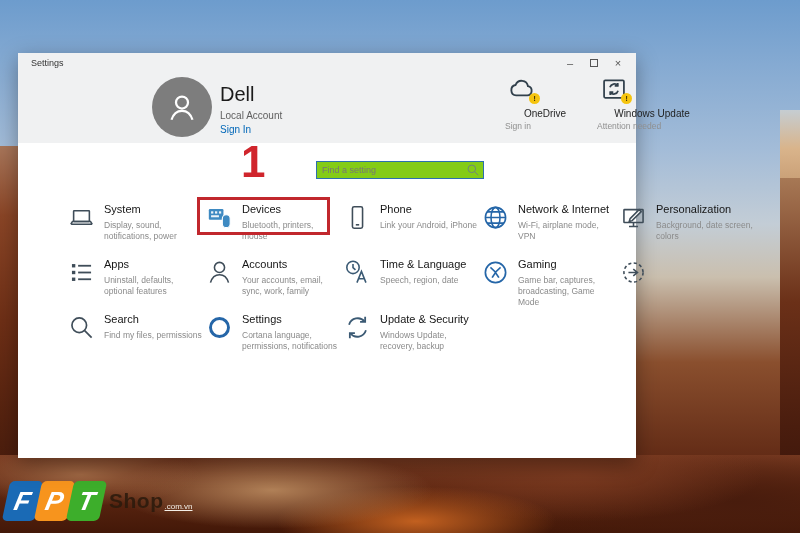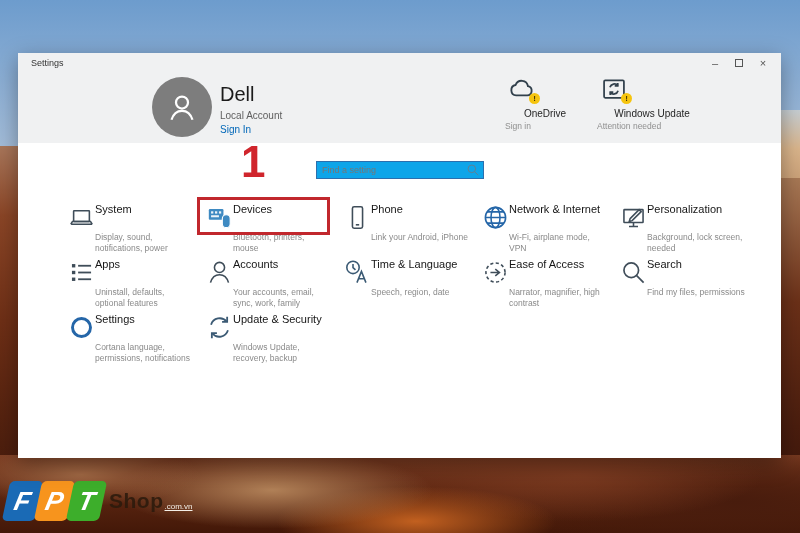--- a/index.html
+++ b/index.html
@@ -18,21 +18,21 @@
   .rock-bottom { position:absolute; left:0; top:455px; width:800px; height:78px;
     background:
       radial-gradient(ellipse 170px 45px at 10% 25%, #a06844 0%, rgba(160,104,68,0) 70%),
       radial-gradient(ellipse 230px 55px at 34% 45%, #b08057 0%, rgba(176,128,87,0) 70%),
       radial-gradient(ellipse 200px 50px at 52% 85%, #c2601f 0%, rgba(194,96,31,0) 70%),
       radial-gradient(ellipse 260px 65px at 72% 25%, #7a3a20 0%, rgba(122,58,32,0) 72%),
       radial-gradient(ellipse 300px 75px at 92% 60%, #481c0d 0%, rgba(72,28,13,0) 75%),
       linear-gradient(180deg,#7b3c22 0%,#5e2712 45%,#431808 100%); }
 
   
-  .window { position:absolute; left:18px; top:53px; width:763px; height:405px;
+  .window { position:absolute; left:18px; top:53px; width:618px; height:405px;
     background:#ffffff; box-shadow:0 6px 20px rgba(0,0,0,0.35); }
   .header-band { position:absolute; left:0; top:0; width:100%; height:90px; background:#f0f1f2; }
   .titlebar { position:absolute; left:0; top:0; width:100%; height:20px; }
   .win-title { position:absolute; left:13px; top:5px; font-size:9px; color:#333; }
   .win-controls { position:absolute; right:6px; top:0; height:20px; display:flex; }
   .win-btn { width:24px; height:20px; display:flex; align-items:center; justify-content:center;
              font-size:11px; color:#555; cursor:default; }
   .maxbox { width:8px; height:8px; border:1px solid #555; display:inline-block; }
 
   .avatar { position:absolute; left:134px; top:24px; width:60px; height:60px; border-radius:50%;
@@ -45,32 +45,32 @@
   .quick.onedrive { left:487px; width:80px; }
   .quick.winupdate { left:579px; width:110px; }
   .quick-icon { position:relative; width:28px; height:28px; margin-left:3px; }
   .badge { position:absolute; right:-4px; bottom:-1px; width:11px; height:11px; border-radius:50%;
            background:#f5c40e; color:#4a3800; font-size:8px; font-weight:bold; text-align:center;
            line-height:11px; }
   .quick-label { font-size:10px; color:#1f1f1f; margin-top:5px;text-align:center; }
   .quick-status { font-size:8.5px; color:#8f8f8f; margin-top:2px; }
 
   .searchbox { position:absolute; left:298px; top:108px; width:168px; height:18px;
-               border:1.5px solid #2c6fad; background:#0ea5e9; display:flex; align-items:center; }
+               border:1.5px solid #2c6fad; background:#84cc16; display:flex; align-items:center; }
   .searchbox input { flex:1; border:none; outline:none; font-size:9px; color:#333;
                      padding:0 2px 0 5px; font-family:"Liberation Sans",sans-serif; background:transparent; }
   .searchbox input::placeholder { color:#767676; opacity:1; }
   .search-glyph { width:14px; height:14px; margin-right:3px; flex:none; }
 
   .grid { position:absolute; left:50px; top:148px; width:700px;
           display:grid; grid-template-columns:repeat(5,138px); grid-auto-rows:55px; }
-  .tile { position:relative; display:flex; align-items:flex-start; cursor:pointer; padding-top:2px; }
+  .tile { position:relative; display:flex; align-items:flex-start; gap:9px; cursor:pointer; padding-top:2px; }
   .tile-icon { flex:none; width:27px; height:27px; margin-top:1px; }
   .tile-label { font-size:11px; color:#161616; line-height:1.2; }
-  .tile-desc { font-size:8.5px; color:#8a8a8a; line-height:1.3; margin-top:16px; max-width:98px; }
+  .tile-desc { font-size:8.5px; color:#8a8a8a; line-height:1.3; margin-top:4px; max-width:98px; }
   .highlight-box { position:absolute; left:-9px; top:-4px; width:133px; height:38px;
                    border:3px solid #c1272d; pointer-events:none; }
 
   .step-number { position:absolute; left:241px; top:140px; font-size:44px; font-weight:bold;
                  line-height:1; color:#d0252c; }
 
   
   .fpt { position:absolute; left:6px; top:481px; display:flex; align-items:center; }
   .fpt-block { width:33px; height:40px; transform:skewX(-12deg); border-radius:5px;
                display:flex; align-items:center; justify-content:center;
@@ -307,21 +307,21 @@
       <div class="tile-desc">Wi-Fi, airplane mode, VPN</div>
     </div>
   </div>
 
   <div class="tile">
     <svg class="tile-icon" viewBox="0 0 24 24" style="color: rgb(63, 77, 89);">
             <use href="#icon-personalization"></use>
           </svg>
     <div>
       <div class="tile-label">Personalization</div>
-      <div class="tile-desc">Background, lock screen, needed</div>
+      <div class="tile-desc">Background, date screen, colors</div>
     </div>
   </div>
 
   <div class="tile">
     <svg class="tile-icon" viewBox="0 0 24 24" style="color: rgb(63, 77, 89);">
             <use href="#icon-apps"></use>
           </svg>
     <div>
       <div class="tile-label">Apps</div>
       <div class="tile-desc">Uninstall, defaults, optional features</div>
@@ -341,29 +341,34 @@
   <div class="tile">
     <svg class="tile-icon" viewBox="0 0 24 24" style="color: rgb(59, 90, 116);">
             <use href="#icon-time-language"></use>
           </svg>
     <div>
       <div class="tile-label">Time &amp; Language</div>
       <div class="tile-desc">Speech, region, date</div>
     </div>
   </div>
 
+  <div class="tile">
+    <svg class="tile-icon" viewBox="0 0 24 24" style="color: rgb(37, 102, 168);">
+            <use href="#icon-xbox"></use>
+          </svg>
+    <div>
+      <div class="tile-label">Gaming</div>
+      <div class="tile-desc">Game bar, captures, broadcasting, Game Mode</div>
+    </div>
+  </div>
 
   <div class="tile">
     <svg class="tile-icon" viewBox="0 0 24 24" style="color: rgb(63, 77, 89);">
             <use href="#icon-ease"></use>
           </svg>
-    <div>
-      <div class="tile-label">Ease of Access</div>
-      <div class="tile-desc">Narrator, magnifier, high contrast</div>
-    </div>
   </div>
 
   <div class="tile">
     <svg class="tile-icon" viewBox="0 0 24 24" style="color: rgb(63, 77, 89);">
             <use href="#icon-search"></use>
           </svg>
     <div>
       <div class="tile-label">Search</div>
       <div class="tile-desc">Find my files, permissions</div>
     </div>

